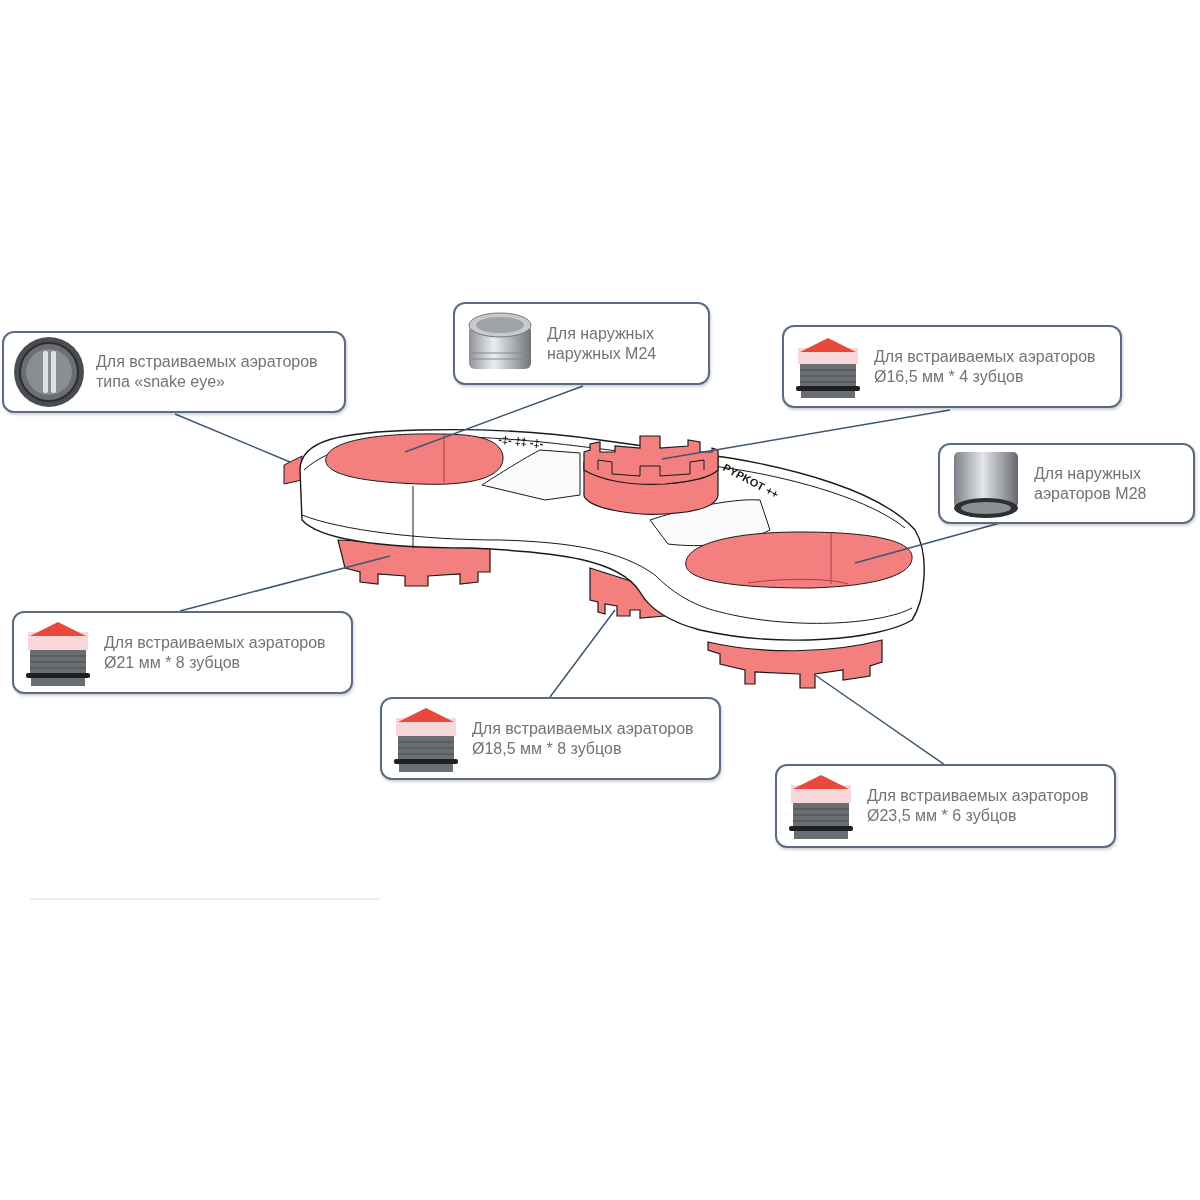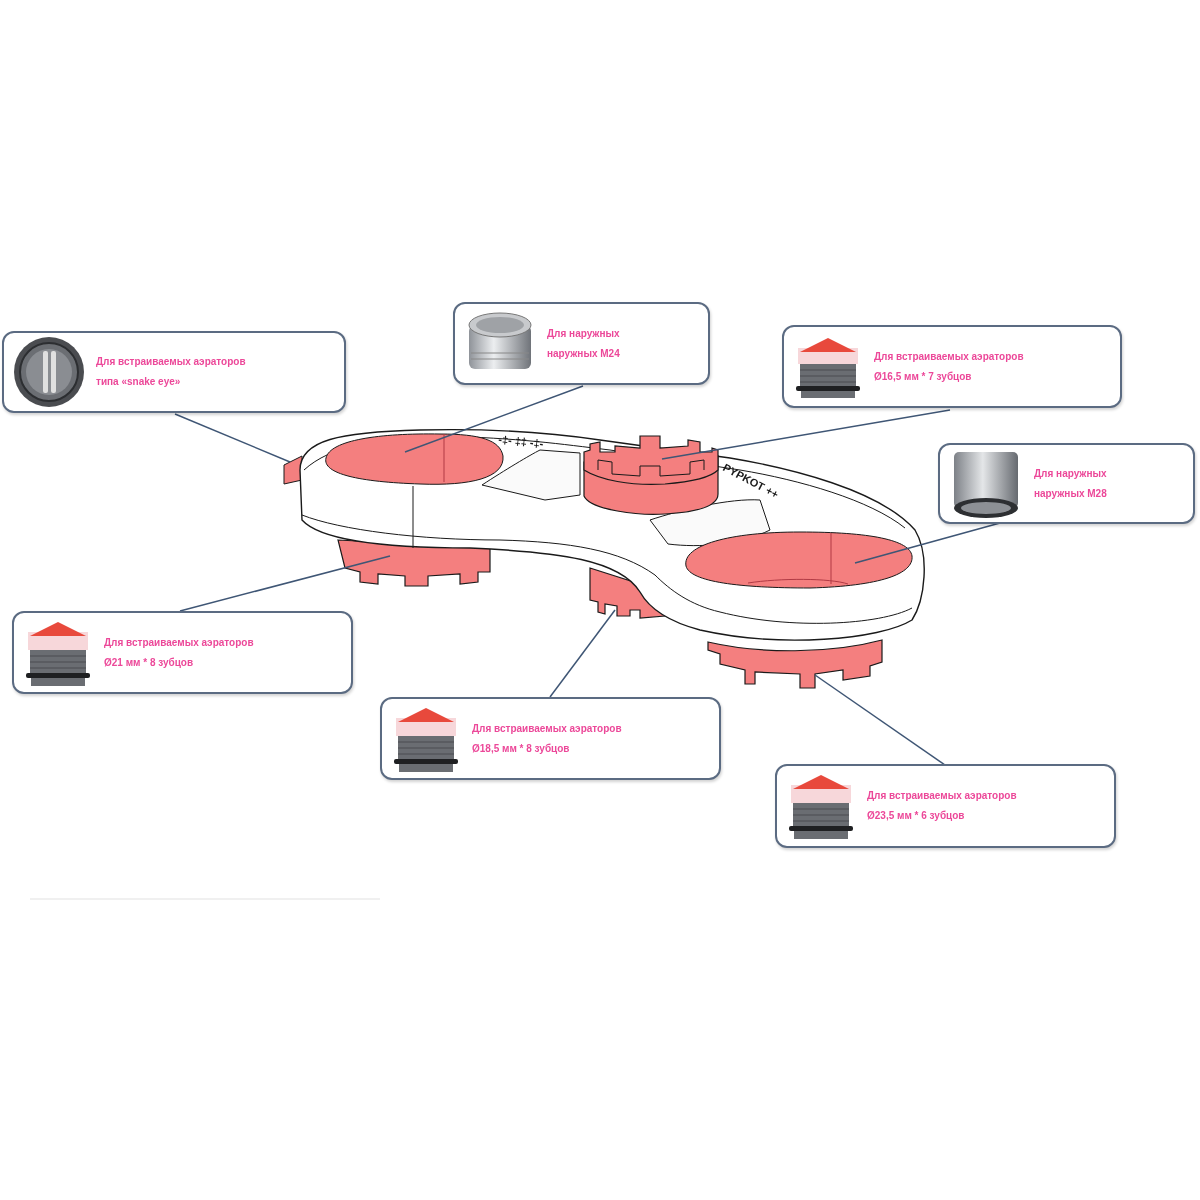--- a/index.html
+++ b/index.html
@@ -6,21 +6,21 @@
   body { width: 1200px; height: 1200px; position: relative; overflow: hidden;
          font-family: "Liberation Sans", "DejaVu Sans", sans-serif; }
   #diagram { position: absolute; left: 0; top: 0; width: 1200px; height: 1200px; }
   .callout {
     position: absolute; box-sizing: border-box;
     background: #ffffff; border: 2px solid #5b6b82; border-radius: 12px;
     box-shadow: 1px 2px 3px rgba(0,0,0,0.18);
     display: flex; align-items: center;
   }
   .callout .thumb { flex: 0 0 auto; margin-left: 8px; margin-right: 10px; }
-  .callout .label { font-weight: bold; font-size: 10px; color: #ec4899; line-height: 20px; }
+  .callout .label { font-weight: normal; font-size: 16px; color: #737373; line-height: 20px; }
   .callout .label span { display: block; white-space: nowrap; }
   .faint-line { position: absolute; left: 30px; top: 898px; width: 350px; height: 2px; background: #f0f0f0; }
 </style>
 </head>
 <body>
 
 <svg id="diagram" viewBox="0 0 1200 1200" xmlns="http://www.w3.org/2000/svg">
   <defs>
     <linearGradient id="metal" x1="0" x2="1" y1="0" y2="0">
       <stop offset="0" stop-color="#8f9399"></stop>
@@ -147,40 +147,40 @@
     <path d="M8,18 L36,4 L64,18 Z" fill="#e8493c"></path>
     <rect x="8" y="30" width="56" height="26" fill="#6a6d72"></rect>
     <line x1="8" y1="36" x2="64" y2="36" stroke="#4a4c50"></line>
     <line x1="8" y1="42" x2="64" y2="42" stroke="#4a4c50"></line>
     <line x1="8" y1="48" x2="64" y2="48" stroke="#4a4c50"></line>
     <rect x="4" y="52" width="64" height="5" rx="2" fill="#1f2022"></rect>
     <rect x="9" y="57" width="54" height="7" fill="#6a6d72"></rect>
   </svg>
   <div class="label">
     <span>Для встраиваемых аэраторов</span>
-    <span>Ø16,5 мм * 7 зубцов</span>
+    <span>Ø16,5 мм * 4 зубцов</span>
   </div>
 </div>
 
 <div class="callout" style="left:938px;top:443px;width:257px;height:81px;">
   <svg class="thumb" width="76" height="72" viewBox="0 0 76 72">
     <defs>
         <linearGradient id="g2" x1="0" x2="1">
           <stop offset="0" stop-color="#7d8187"></stop>
           <stop offset="0.45" stop-color="#e4e6e8"></stop>
           <stop offset="1" stop-color="#666a70"></stop>
         </linearGradient>
       </defs>
     <rect x="6" y="4" width="64" height="56" rx="5" fill="url(#g2)"></rect>
     <ellipse cx="38" cy="60" rx="32" ry="10" fill="#2d2f32"></ellipse>
     <ellipse cx="38" cy="60" rx="25" ry="6" fill="#8d9095"></ellipse>
   </svg>
   <div class="label">
     <span>Для наружных</span>
-    <span>наружных  М28</span>
+    <span>аэраторов  М28</span>
   </div>
 </div>
 
 <div class="callout" style="left:12px;top:611px;width:341px;height:83px;">
   <svg class="thumb" width="72" height="70" viewBox="0 0 72 70">
     <rect x="6" y="14" width="60" height="18" fill="#f7d7da"></rect>
     <path d="M8,18 L36,4 L64,18 Z" fill="#e8493c"></path>
     <rect x="8" y="32" width="56" height="26" fill="#6a6d72"></rect>
     <line x1="8" y1="38" x2="64" y2="38" stroke="#4a4c50"></line>
     <line x1="8" y1="44" x2="64" y2="44" stroke="#4a4c50"></line>

